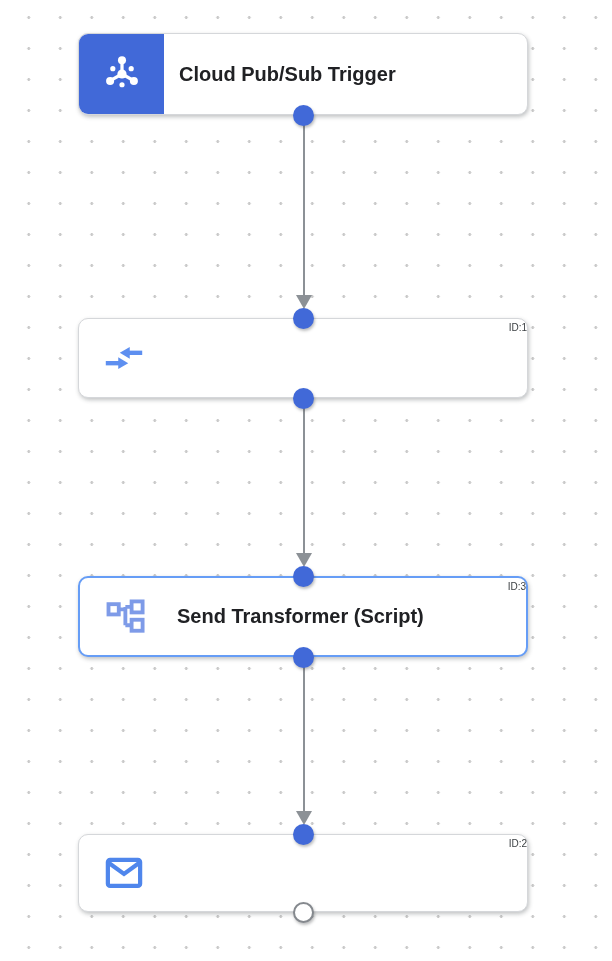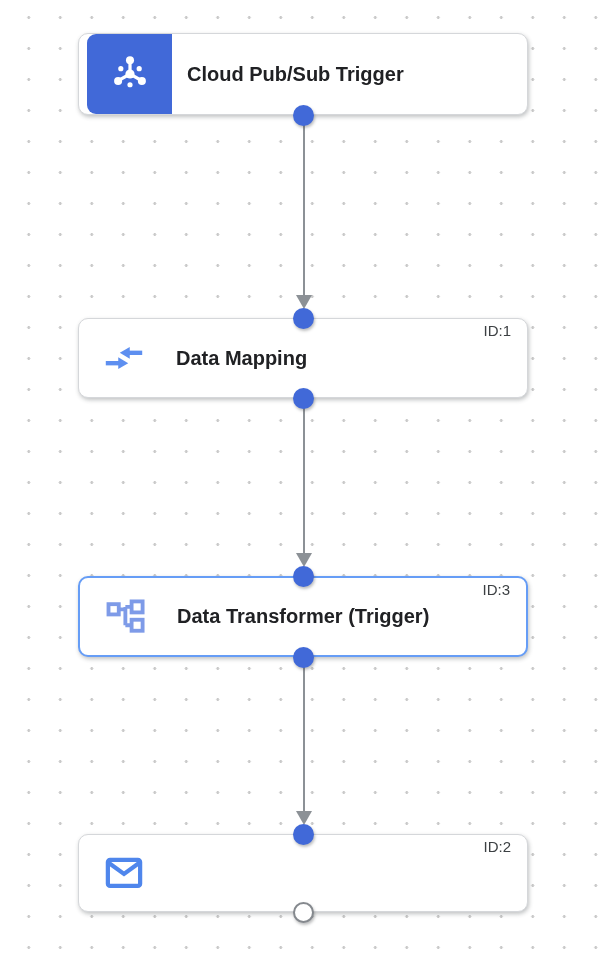--- a/index.html
+++ b/index.html
@@ -50,22 +50,22 @@
     margin-left:21px;flex:none;
     display:flex;align-items:center;justify-content:center;
   }
   .node .title{
     font-size:20px;font-weight:700;color:var(--title-text);
     white-space:nowrap;
   }
   .icon-tile + .title{margin-left:15px;}
   .icon-box + .title{margin-left:28px;}
   .id-label{
-    position:absolute;top:3px;right:16px;
-    font-size:15px;color:var(--id-text);
+    position:absolute;top:3px;right:0;
+    font-size:10px;color:var(--id-text);
   }
   .edge-line{
     position:absolute;left:302.5px;width:2.5px;
     background:var(--connector-gray);
     z-index:1;
   }
   .edge-arrow{
     position:absolute;left:296px;width:0;height:0;
     border-left:8px solid transparent;
     border-right:8px solid transparent;
@@ -90,21 +90,21 @@
 
   <div class="edge-line" style="top:125px;height:171px;"></div>
   <div class="edge-arrow" style="top:295px;"></div>
 
   <div class="edge-line" style="top:408px;height:146px;"></div>
   <div class="edge-arrow" style="top:553px;"></div>
 
   <div class="edge-line" style="top:667px;height:145px;"></div>
   <div class="edge-arrow" style="top:811px;"></div>
 
-  <div class="node" style="top:33px;height:82px;padding-left:8px;">
+  <div class="node" style="top:33px;height:82px;">
     <div class="icon-tile">
       <svg viewBox="0 0 24 24" width="46" height="46">
         <g fill="#ffffff" stroke="#ffffff">
           <line x1="12" y1="12" x2="12" y2="5" stroke-width="1.7"></line>
           <line x1="12" y1="12" x2="5.9" y2="15.5" stroke-width="1.7"></line>
           <line x1="12" y1="12" x2="18.1" y2="15.5" stroke-width="1.7"></line>
           <circle cx="12" cy="12" r="2.4" stroke="none"></circle>
           <circle cx="12" cy="4.8" r="2.1" stroke="none"></circle>
           <circle cx="5.8" cy="15.6" r="2.1" stroke="none"></circle>
           <circle cx="18.2" cy="15.6" r="2.1" stroke="none"></circle>
@@ -121,34 +121,33 @@
     <div class="icon-box">
       <svg viewBox="0 0 24 24" width="46" height="46">
         <g fill="var(--mapping-icon-blue)" stroke="var(--mapping-icon-blue)">
           <line x1="2.5" y1="14.7" x2="9.5" y2="14.7" stroke-width="2.3"></line>
           <polygon points="9,11.6 14.2,14.7 9,17.8" stroke="none"></polygon>
           <line x1="21.5" y1="9.3" x2="14.5" y2="9.3" stroke-width="2.3"></line>
           <polygon points="15,6.2 9.8,9.3 15,12.4" stroke="none"></polygon>
         </g>
       </svg>
     </div>
-    <div class="title">Data Mapping</div>
     <div class="id-label">ID:1</div>
   </div>
 
   <div class="node selected" style="top:576px;height:81px;">
     <div class="icon-box">
       <svg viewBox="0 0 24 24" width="44" height="44" fill="none" stroke="var(--transformer-icon-blue)" stroke-width="2.1">
         <rect x="3" y="5" width="5.6" height="5.6"></rect>
         <rect x="15.6" y="3.5" width="6" height="6"></rect>
         <rect x="15.6" y="13.5" width="6" height="6"></rect>
         <path d="M8.6 7.8 H12.2 M12.2 6.5 V16.5 M12.2 6.5 H15.6 M12.2 16.5 H15.6"></path>
       </svg>
     </div>
-    <div class="title">Data Transformer (Trigger)</div>
+    <div class="title">Send Transformer (Script)</div>
     <div class="id-label">ID:3</div>
   </div>
 
   <div class="node" style="top:834px;height:78px;">
     <div class="icon-box">
       <svg viewBox="0 0 24 24" width="44" height="44" fill="none" stroke="var(--email-icon-blue)" stroke-width="2.3">
         <rect x="3.2" y="4.8" width="17.6" height="14.2" rx="1.2"></rect>
         <path d="M3.6 6.4 L12 12.5 L20.4 6.4"></path>
       </svg>
     </div>

